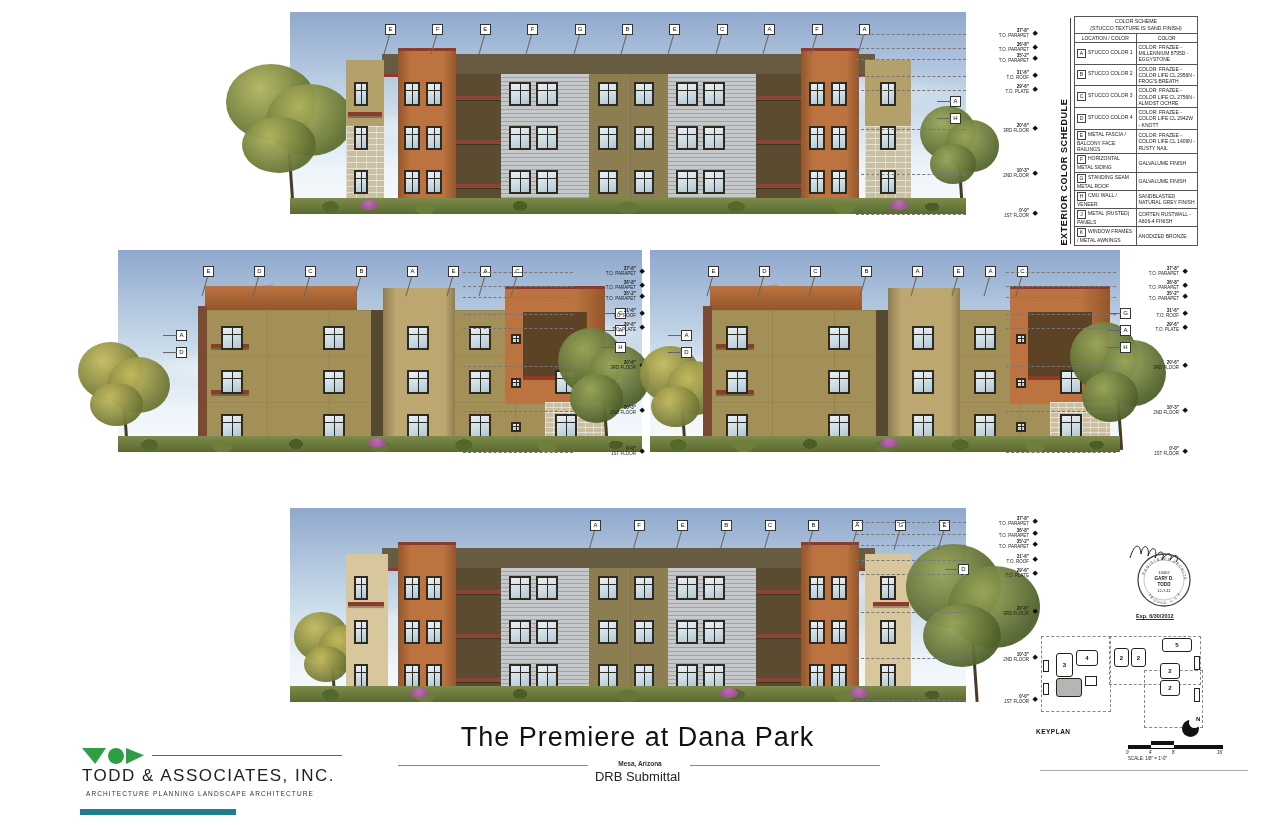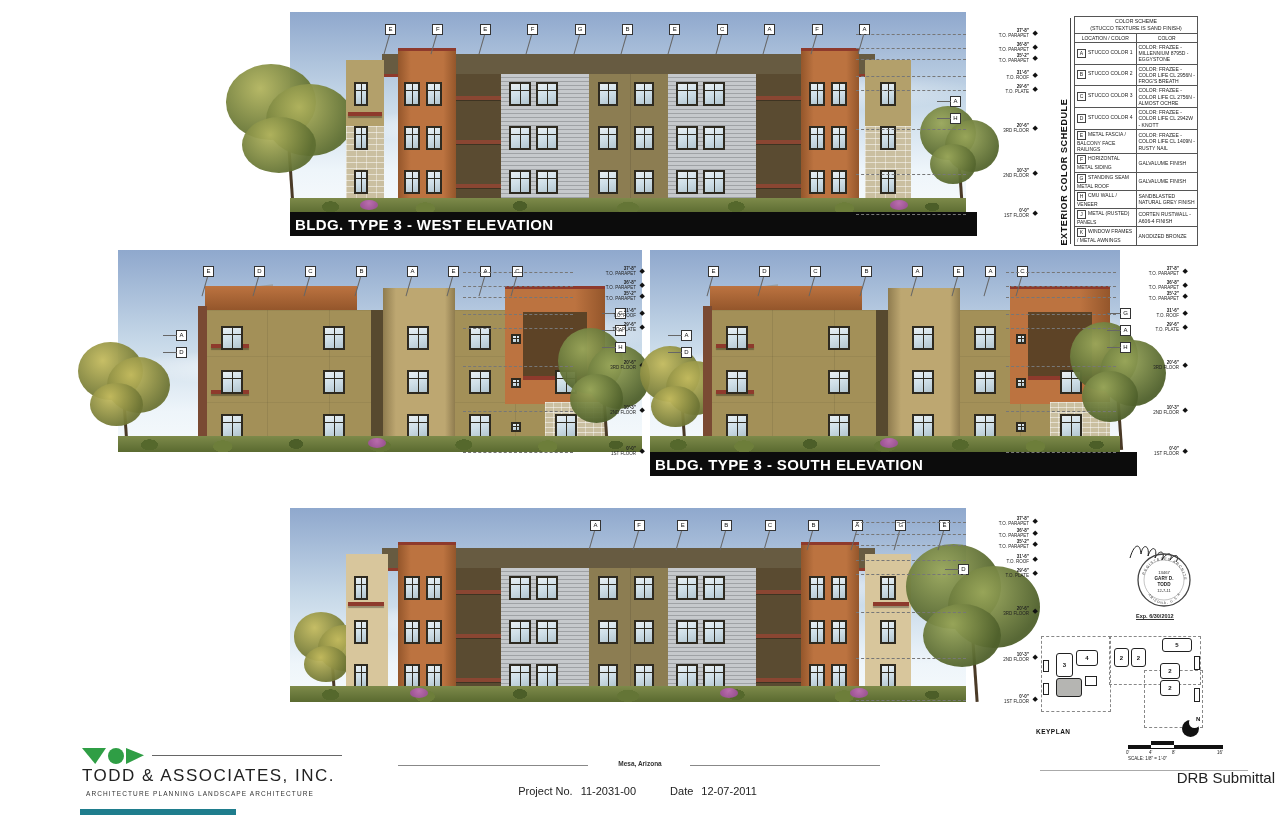--- a/index.html
+++ b/index.html
@@ -123,21 +123,21 @@
   .scalebar{position:absolute;left:1128px;top:739px;width:96px;height:26px;font-size:4.5px;color:#222;}
   .sbk{position:absolute;background:#111;}
   .sblabel{position:absolute;top:11px;}
   .sbcap{position:absolute;left:0;top:17px;white-space:nowrap;}
   .grayrule{position:absolute;left:1040px;top:770px;width:208px;height:1px;background:#aaa;}
 
   
   .bigtitle{position:absolute;left:0;right:0;top:722px;text-align:center;font-size:27px;letter-spacing:1px;color:#111;}
   .tline{position:absolute;top:765px;height:1px;background:#888;}
   .mesa{position:absolute;left:540px;width:200px;top:760px;text-align:center;font-size:6.5px;font-weight:bold;color:#333;}
-  .drb{position:absolute;left:0;right:0;top:769px;text-align:right;font-size:15px;color:#222;}
+  .drb{position:absolute;left:0;right:0;top:769px;text-align:center;font-size:13px;color:#222;}
   .projline{position:absolute;left:0;right:0;top:785px;text-align:center;font-size:11px;color:#222;}
   .projline .gap{display:inline-block;width:34px;}
   .projline .lbl{margin-right:8px;}
 
   
   .logo{position:absolute;left:80px;top:746px;width:280px;}
   .logoshapes{position:absolute;left:2px;top:2px;height:18px;}
   .ls{display:inline-block;vertical-align:top;background:var(--logo_green);}
   .ls1{width:24px;height:16px;clip-path:polygon(0 0,100% 0,55% 100%);}
   .ls2{width:16px;height:16px;border-radius:50%;margin-left:2px;}
@@ -240,23 +240,20 @@
         <span class="co">C</span>
         <span class="co">A</span>
         <span class="co">F</span>
         <span class="co">A</span>
       </div>
     <div class="costack" style="left:660px;top:84px">
 
     <span class="co">A</span>
         <span class="co">H</span>
       </div>
-    <div class="bar">
-      <span>BLDG. TYPE 3 - WEST ELEVATION</span>
-    </div>
   </section>
   <div class="ladder" style="left:968px;top:12px;height:212px">
       <div class="lvl" style="top: 16px;">
         <span class="lvl-elev">37'-8"</span>
         <span class="lvl-name">T.O. PARAPET</span>
         <span class="lvl-mark">◆</span>
       </div>
       <div class="lvl" style="top: 30px;">
         <span class="lvl-elev">36'-8"</span>
         <span class="lvl-name">T.O. PARAPET</span>
@@ -485,23 +482,20 @@
 
     <span class="co">A</span>
         <span class="co">D</span>
       </div>
     <div class="costack" style="left:470px;top:58px">
 
     <span class="co">G</span>
         <span class="co">A</span>
         <span class="co">H</span>
       </div>
-    <div class="bar">
-      <span>BLDG. TYPE 3 - SOUTH ELEVATION</span>
-    </div>
   </section>
   <div class="ladder" style="left:1118px;top:250px;height:212px">
       <div class="lvl" style="top: 16px;">
         <span class="lvl-elev">37'-8"</span>
         <span class="lvl-name">T.O. PARAPET</span>
         <span class="lvl-mark">◆</span>
       </div>
       <div class="lvl" style="top: 30px;">
         <span class="lvl-elev">36'-8"</span>
         <span class="lvl-name">T.O. PARAPET</span>
@@ -784,27 +778,25 @@
     <div class="sbk" style="left:46px;top:6px;width:49px;height:4px"></div>
     <div class="sbk" style="left:0;top:9px;width:95px;height:1px"></div>
     <span class="sblabel" style="left:-2px">0'</span>
     <span class="sblabel" style="left:21px;position:absolute">4'</span>
     <span class="sblabel" style="left:44px;position:absolute">8'</span>
     <span class="sblabel" style="left:89px;position:absolute">16'</span>
     <div class="sbcap">SCALE: 1/8" = 1'-0"</div>
   </div>
   <div class="grayrule"></div>
 
+  <div class="bigtitle">The Premiere at Dana Park</div>
   <div class="tline" style="left:398px;width:190px"></div>
   <div class="tline" style="left:690px;width:190px"></div>
   <div class="mesa">Mesa, Arizona</div>
   <div class="drb">DRB Submittal</div>
-  <div class="projline">
-    <span class="lbl">Project No.</span><span>11-2031-00</span><span class="gap"></span><span class="lbl">Date</span><span>12-07-2011</span>
-  </div>
 
   <div class="logo">
     <div class="logoshapes">
       <span class="ls ls1"></span><span class="ls ls2"></span><span class="ls ls3"></span>
     </div>
     <div class="logoline"></div>
     <div class="logoname">TODD &amp; ASSOCIATES, INC.</div>
     <div class="logotag">ARCHITECTURE  PLANNING  LANDSCAPE ARCHITECTURE</div>
   </div>
   <div class="tealbar"></div>

